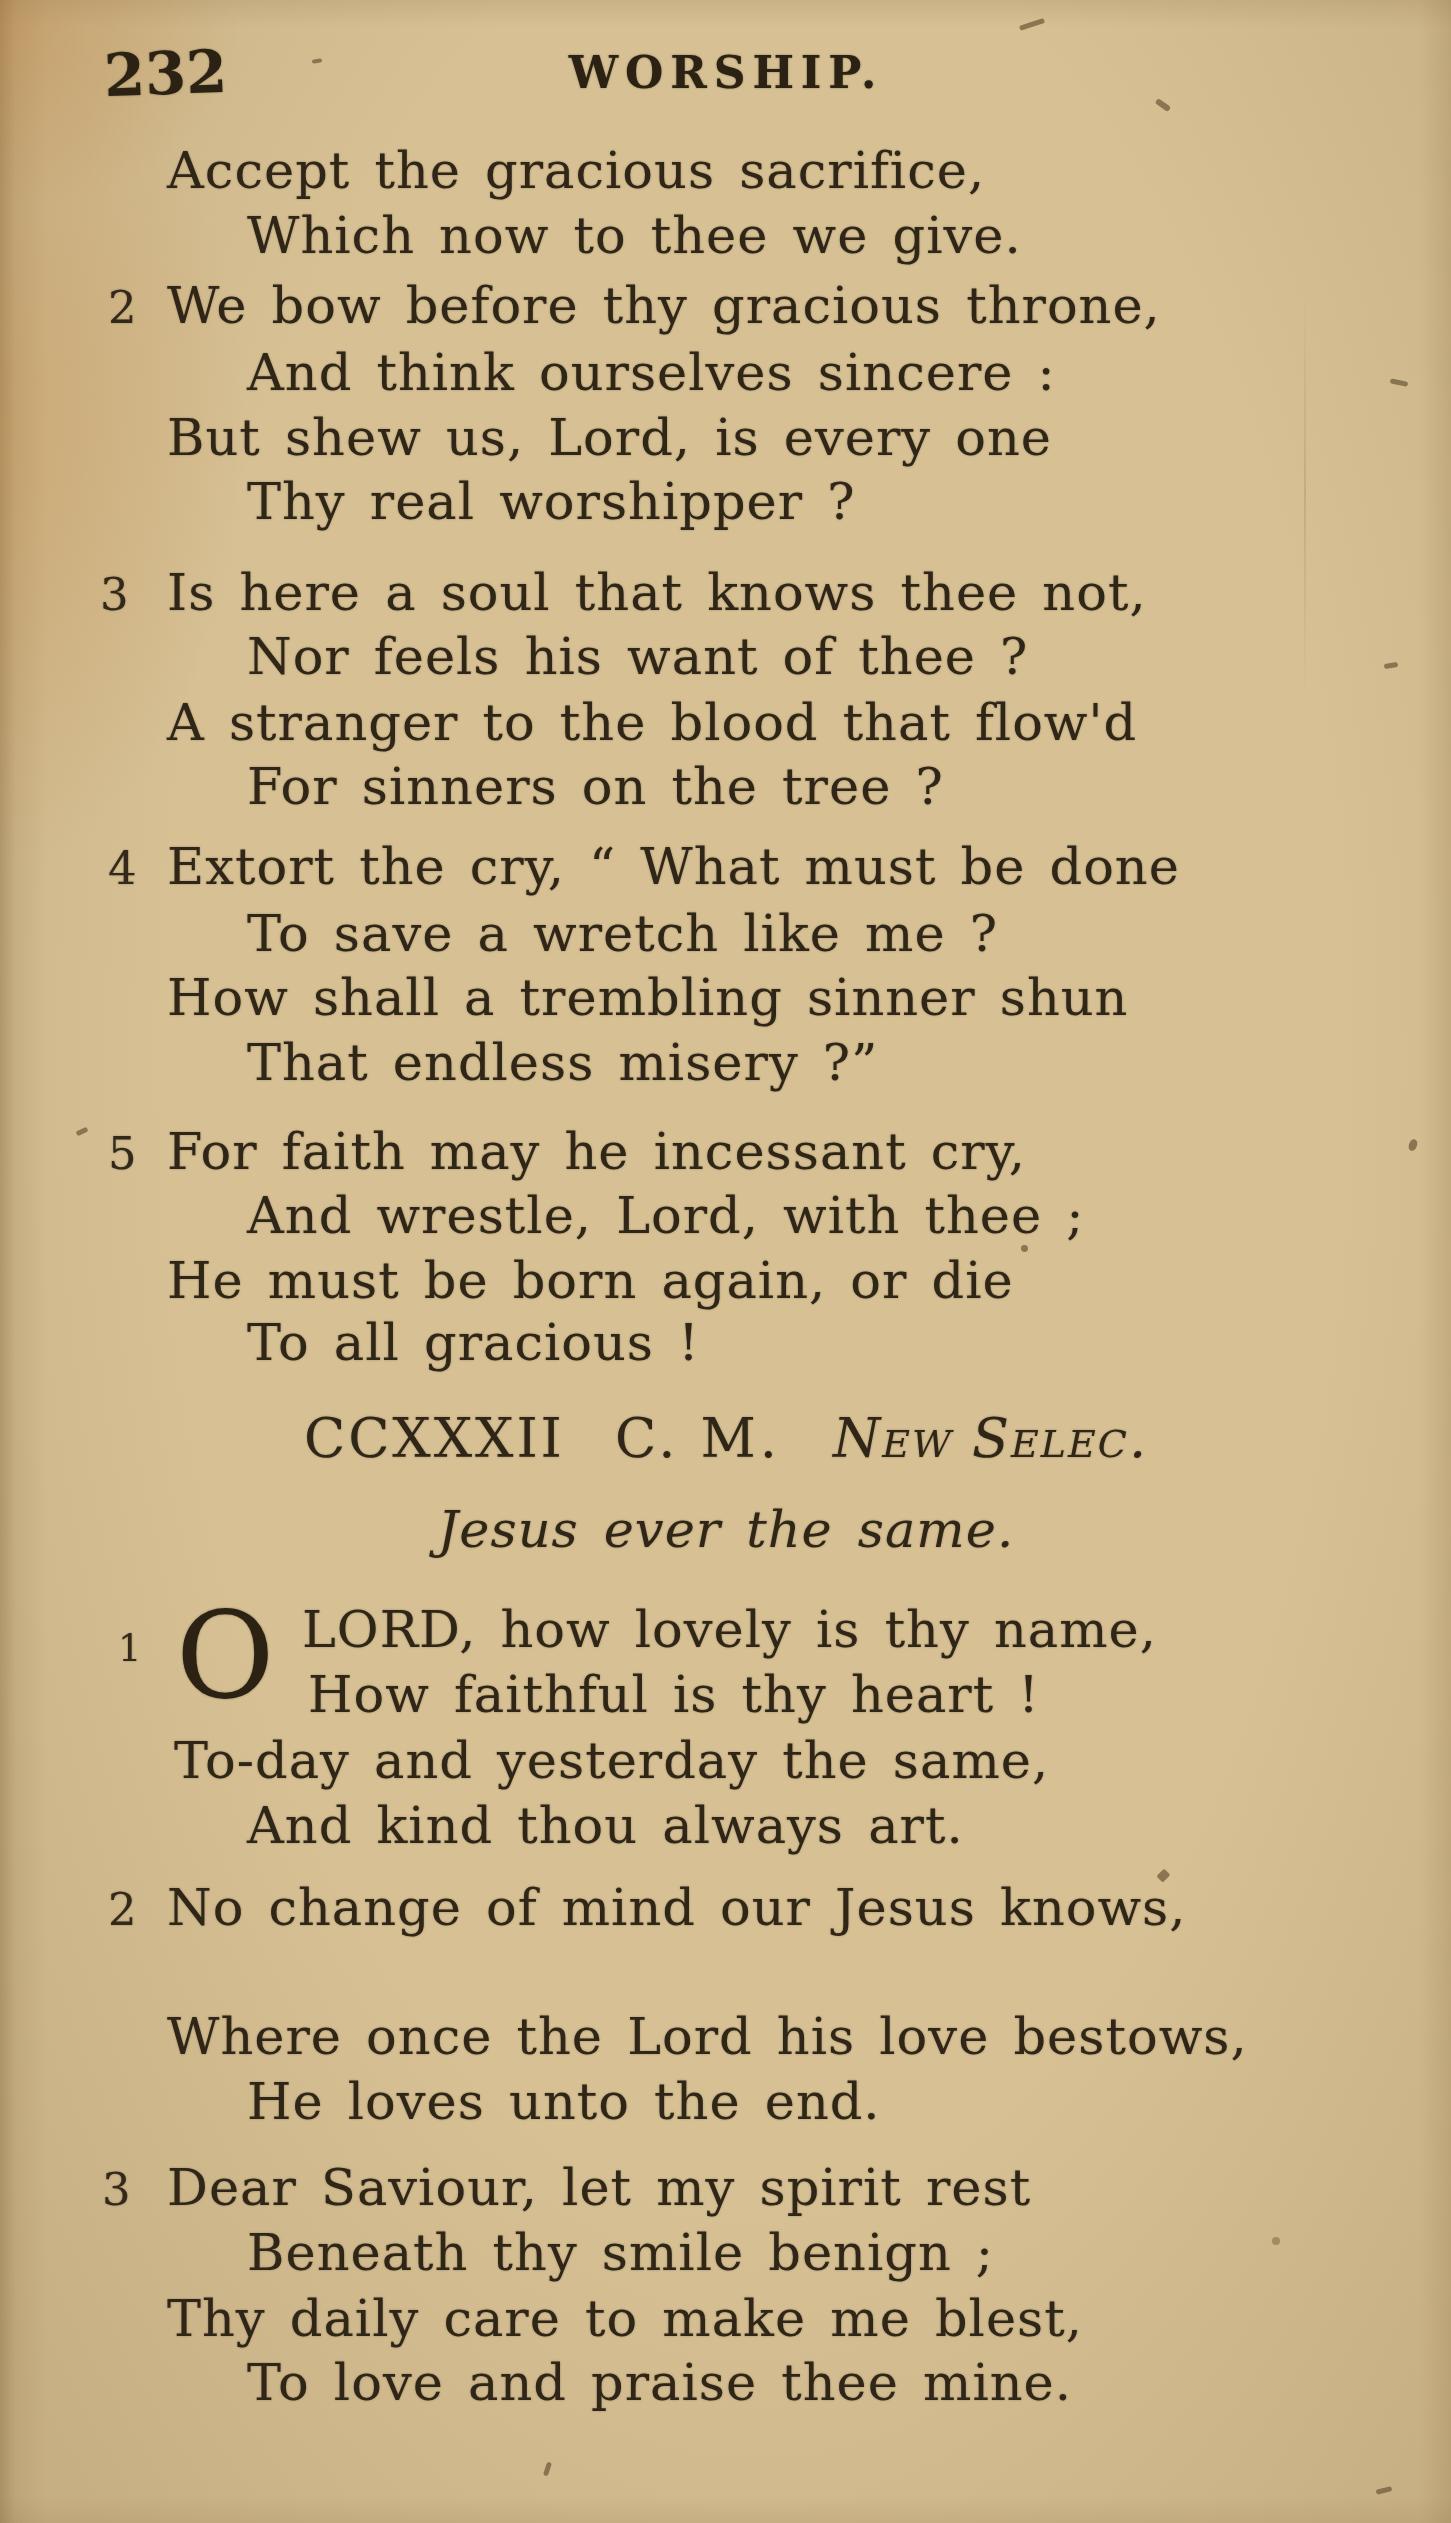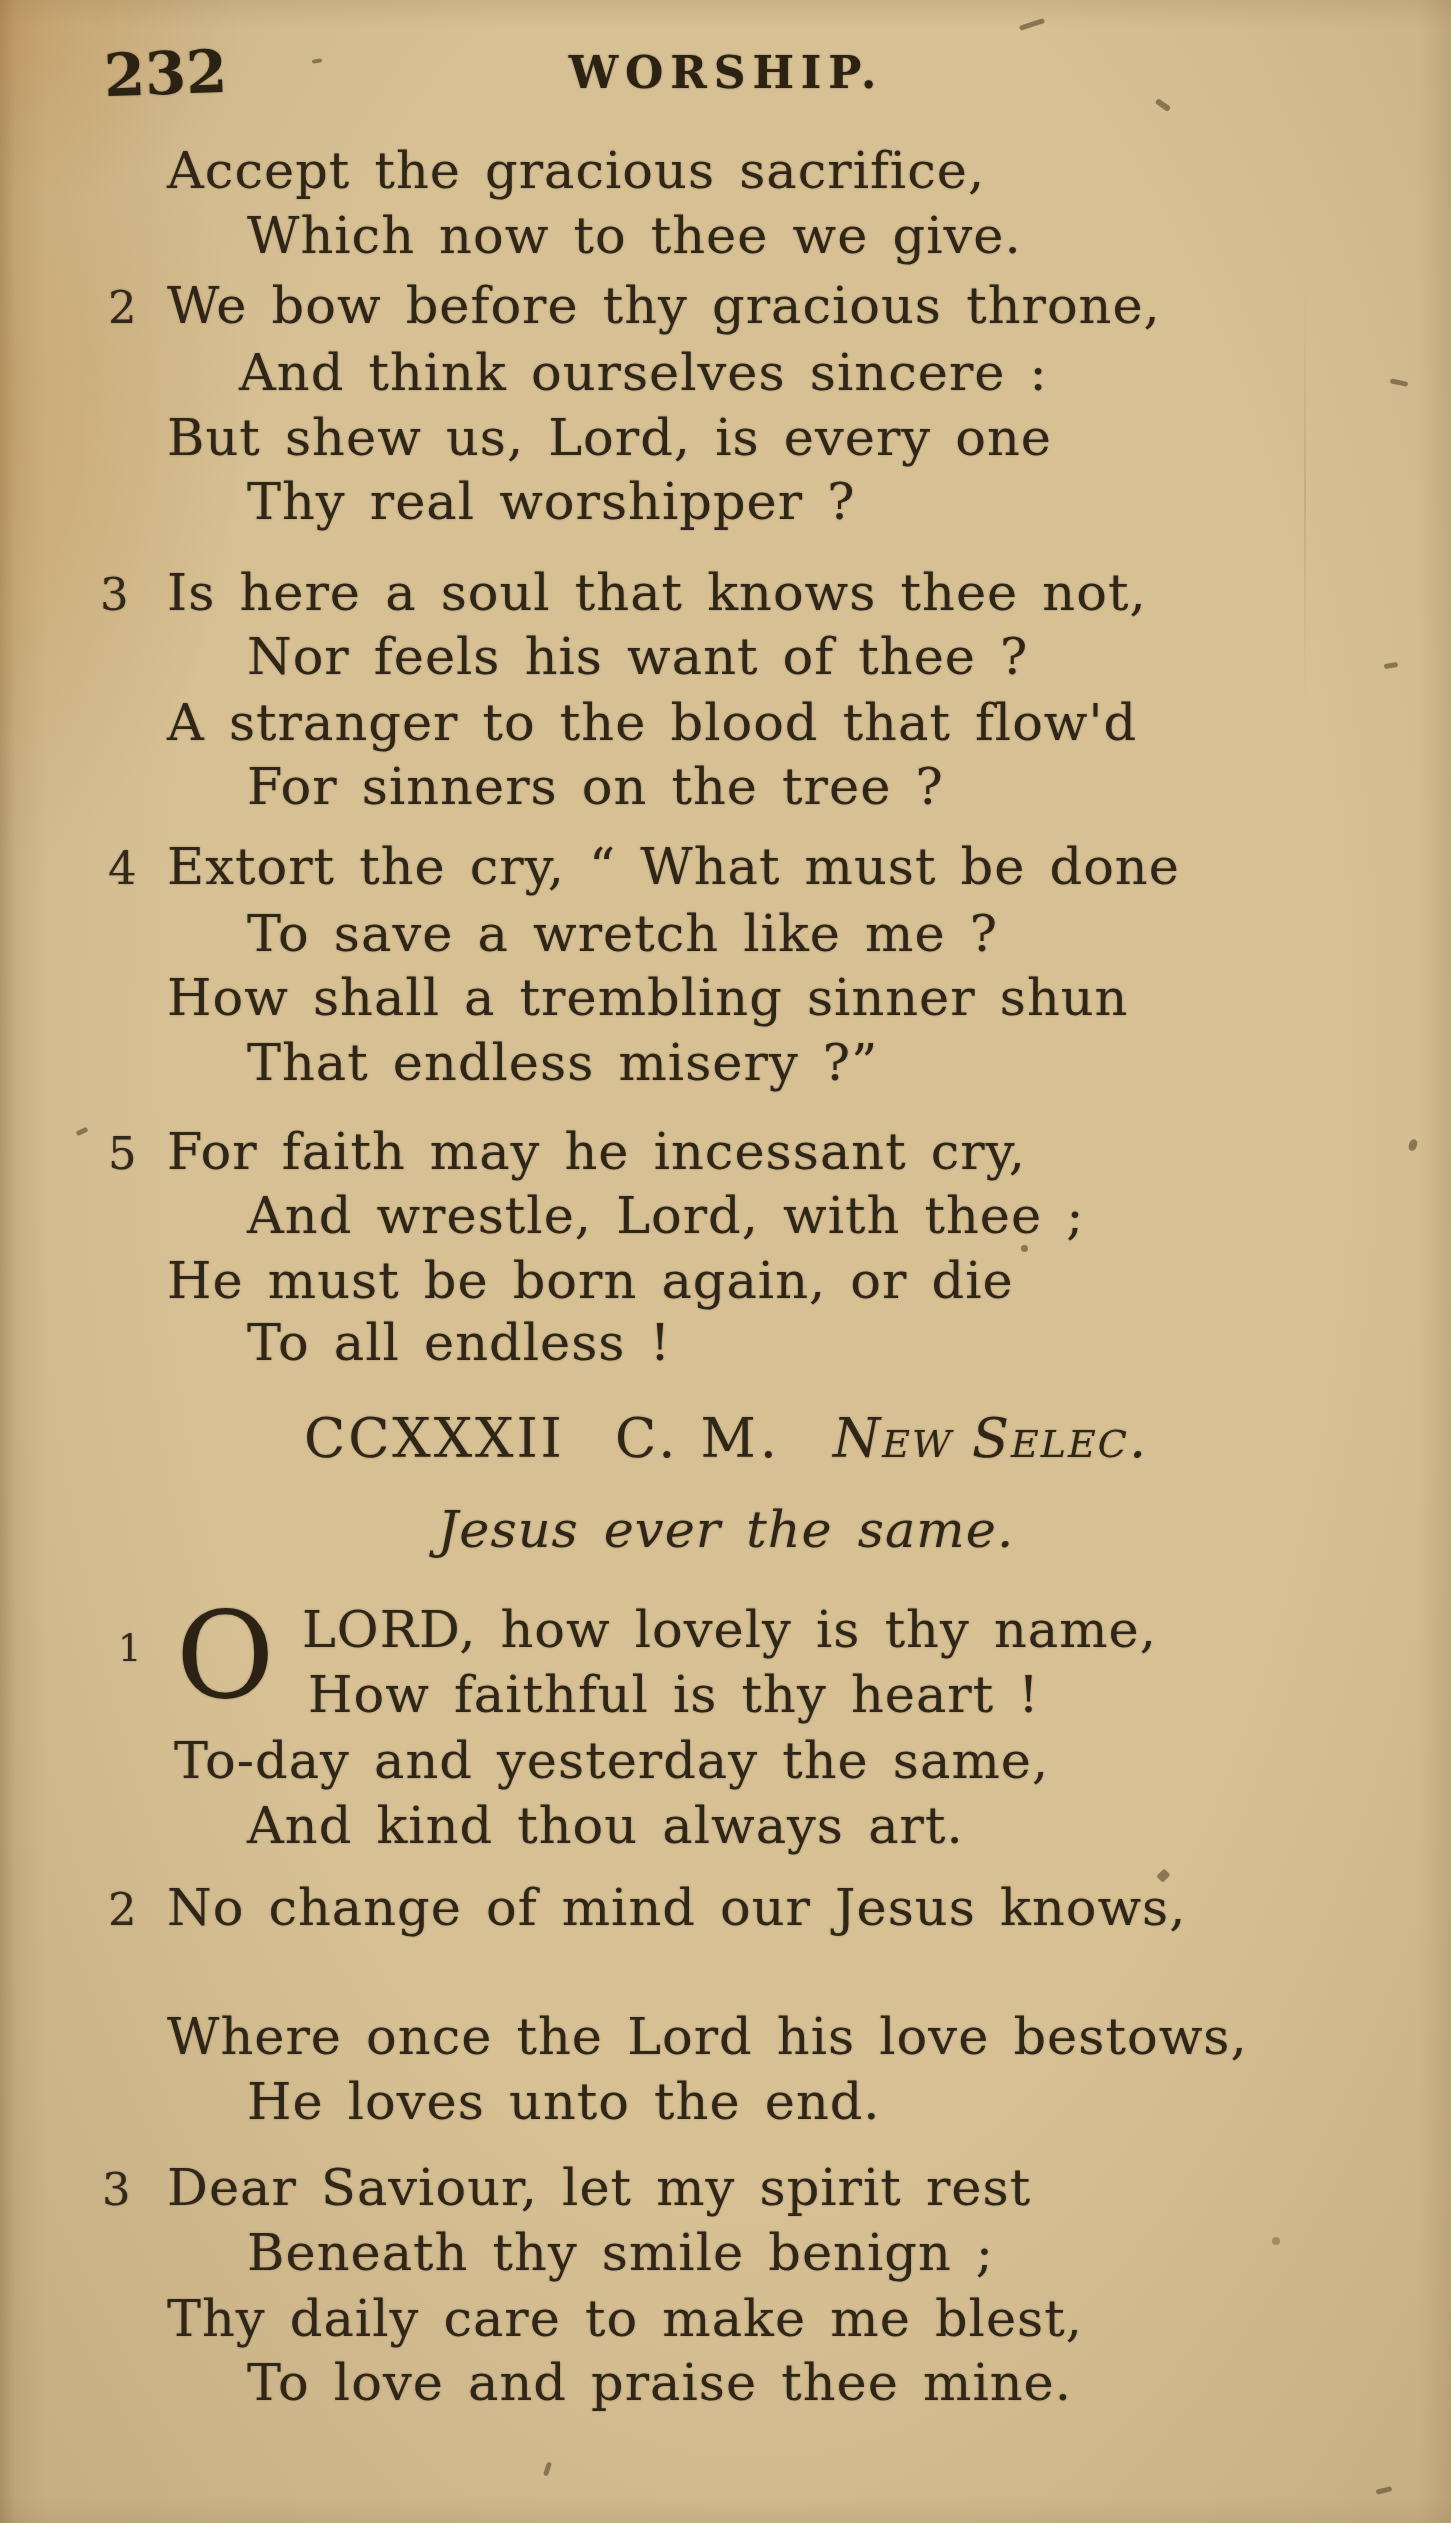--- a/index.html
+++ b/index.html
@@ -72,41 +72,41 @@
 <div class="page">
 
   <div class="pagenum">232</div>
   <div class="runhead">WORSHIP.</div>
 
   <div class="bl" style="left:167px;top:139px">Accept the gracious sacrifice,</div>
   <div class="bl" style="left:247px;top:204px">Which now to thee we give.</div>
 
   <div class="vnum" style="left:108px;top:276px">2</div>
   <div class="bl" style="left:167px;top:274px">We bow before thy gracious throne,</div>
-  <div class="bl" style="left:239px;top:341px">And think ourselves sincere :</div>
+  <div class="bl" style="left:247px;top:341px">And think ourselves sincere :</div>
   <div class="bl" style="left:167px;top:406px">But shew us, Lord, is every one</div>
   <div class="bl" style="left:247px;top:470px">Thy real worshipper ?</div>
 
   <div class="vnum" style="left:100px;top:563px">3</div>
   <div class="bl" style="left:167px;top:561px">Is here a soul that knows thee not,</div>
   <div class="bl" style="left:247px;top:625px">Nor feels his want of thee ?</div>
   <div class="bl" style="left:167px;top:691px">A stranger to the blood that flow'd</div>
   <div class="bl" style="left:247px;top:755px">For sinners on the tree ?</div>
 
   <div class="vnum" style="left:108px;top:837px">4</div>
   <div class="bl" style="left:167px;top:835px">Extort the cry, “ What must be done</div>
   <div class="bl" style="left:247px;top:902px">To save a wretch like me ?</div>
   <div class="bl" style="left:167px;top:966px">How shall a trembling sinner shun</div>
   <div class="bl" style="left:247px;top:1031px">That endless misery ?”</div>
 
   <div class="vnum" style="left:108px;top:1122px">5</div>
   <div class="bl" style="left:167px;top:1120px">For faith may he incessant cry,</div>
   <div class="bl" style="left:247px;top:1184px">And wrestle, Lord, with thee ;</div>
   <div class="bl" style="left:167px;top:1249px">He must be born again, or die</div>
-  <div class="bl" style="left:247px;top:1311px">To all endless !</div>
+  <div class="bl" style="left:247px;top:1311px">To all gracious !</div>
 
   <div class="heading">
     <span class="hnum">CCXXXII</span>
     <span class="hmeter">C. M.</span>
     <span class="hsrc">New Selec.</span>
   </div>
   <div class="subtitle">Jesus ever the same.</div>
 
   <div class="vnum vnum-small" style="left:118px;top:1617px">1</div>
   <div class="dropcap">O</div>

